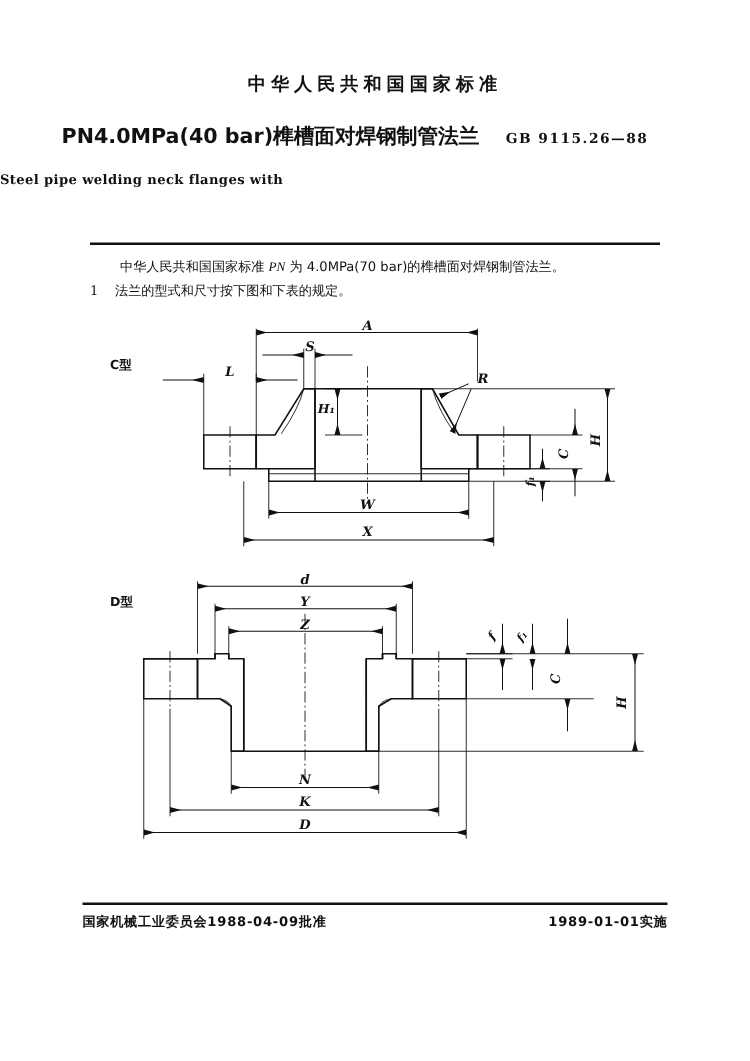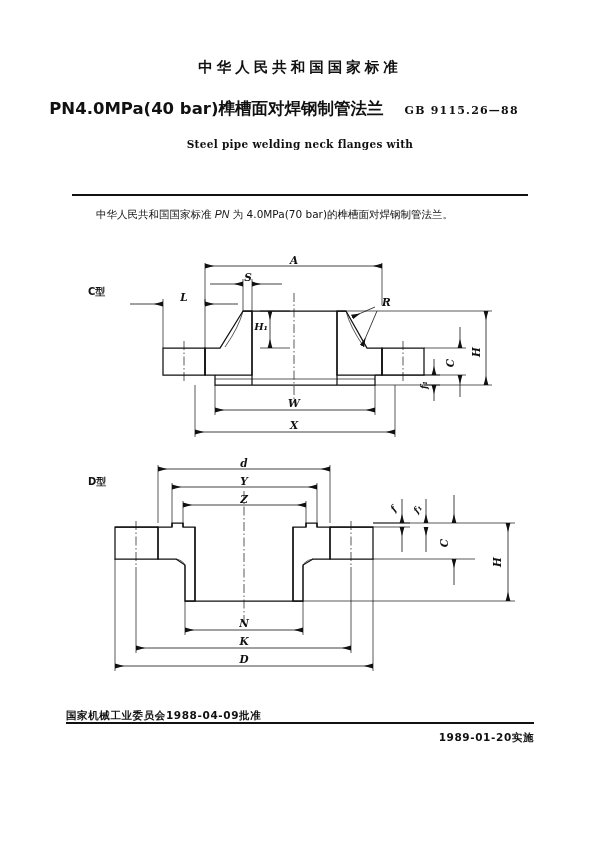--- a/index.html
+++ b/index.html
@@ -59,21 +59,21 @@
     vertical-align: middle;
     font-family: "DejaVu Serif", serif;
     position: relative;
     top: 1px;
   }
 
   .subtitle {
     position: absolute;
     left: 0; top: 136px;
     width: 600px;
-    text-align: center;
+    text-align: left;
     font-size: 10.5px;
     font-weight: bold;
     line-height: 16px;
     font-family: "DejaVu Serif", serif;
     letter-spacing: 0.3px;
   }
 
   
   .rule-top {
     position: absolute;
@@ -91,21 +91,21 @@
   
   .body-p1 {
     position: absolute;
     left: 72px; top: 205px;
     width: 460px;
     font-size: 10.5px;
     line-height: 18px;
     text-indent: 24px;
     font-family: "DejaVu Sans", sans-serif;
   }
-  .body-p1 i { font-family: Liberation Sans, sans-serif; font-style: italic; text-align: center; }
+  .body-p1 i { font-family: Liberation Serif, serif; font-style: italic; text-align: center; }
   .clause {
     position: absolute;
     left: 72px; top: 224px;
     width: 460px;
     font-size: 10.5px;
     line-height: 18px;
     font-family: "DejaVu Sans", sans-serif;
   }
   .clause .num {
     display: inline-block;
@@ -119,21 +119,21 @@
     font-size: 10px;
     font-weight: bold;
     font-family: "DejaVu Sans", sans-serif;
   }
   #fig-c-label { left: 88px; top: 285px; }
   #fig-d-label { left: 88px; top: 475px; }
 
   
   .foot-left {
     position: absolute;
-    left: 66px; top: 709px;
+    left: 66px; top: 731px;
     font-size: 10.5px;
     font-weight: bold;
     letter-spacing: 0.6px;
     font-family: "DejaVu Sans", sans-serif;
   }
   .foot-right {
     position: absolute;
     right: 66px; top: 731px;
     font-size: 10.5px;
     font-weight: bold;
@@ -167,20 +167,21 @@
   </div>
 
   <div class="subtitle">
     <div>Steel pipe welding neck flanges with</div>
   </div>
 
   <div class="rule-top"></div>
 
   <div class="body-p1"><span>中华人民共和国国家标准 </span><i>PN</i><span> 为 4.0MPa(70 bar)的榫槽面对焊钢制管法兰。</span></div>
 
+  <div class="clause"><span class="num">1</span><span>法兰的型式和尺寸按下图和下表的规定。</span></div>
 
   <div class="fig-label" id="fig-c-label">C型</div>
 
   <svg style="position:absolute; left:130px; top:255px;" width="370" height="185" viewBox="0 0 370 185">
 
     <defs>
       <pattern id="hA" width="7" height="7" patternTransform="rotate(45)" patternUnits="userSpaceOnUse">
         <line x1="0" y1="0" x2="0" y2="7" stroke="#111" stroke-width="0.85"></line>
       </pattern>
       <pattern id="hB" width="7" height="7" patternTransform="rotate(-45)" patternUnits="userSpaceOnUse">
@@ -370,15 +371,15 @@
     <text x="164" y="190" font-size="10.5" text-anchor="middle">K</text>
 
     <line class="thin" x1="35" y1="104" x2="35" y2="216"></line>
     <line class="thin" x1="293" y1="104" x2="293" y2="216"></line>
     <line class="dimline" x1="35" y1="211" x2="293" y2="211" marker-start="url(#dArrL)" marker-end="url(#dArrR)"></line>
     <text x="164" y="208" font-size="10.5" text-anchor="middle">D</text>
   </svg>
 
   <div class="rule-bottom"></div>
   <div class="foot-left">国家机械工业委员会1988-04-09批准</div>
-  <div class="foot-right">1989-01-20实施</div>
+  <div class="foot-right">1989-01-01实施</div>
 
 </div>
 
 </body></html>

